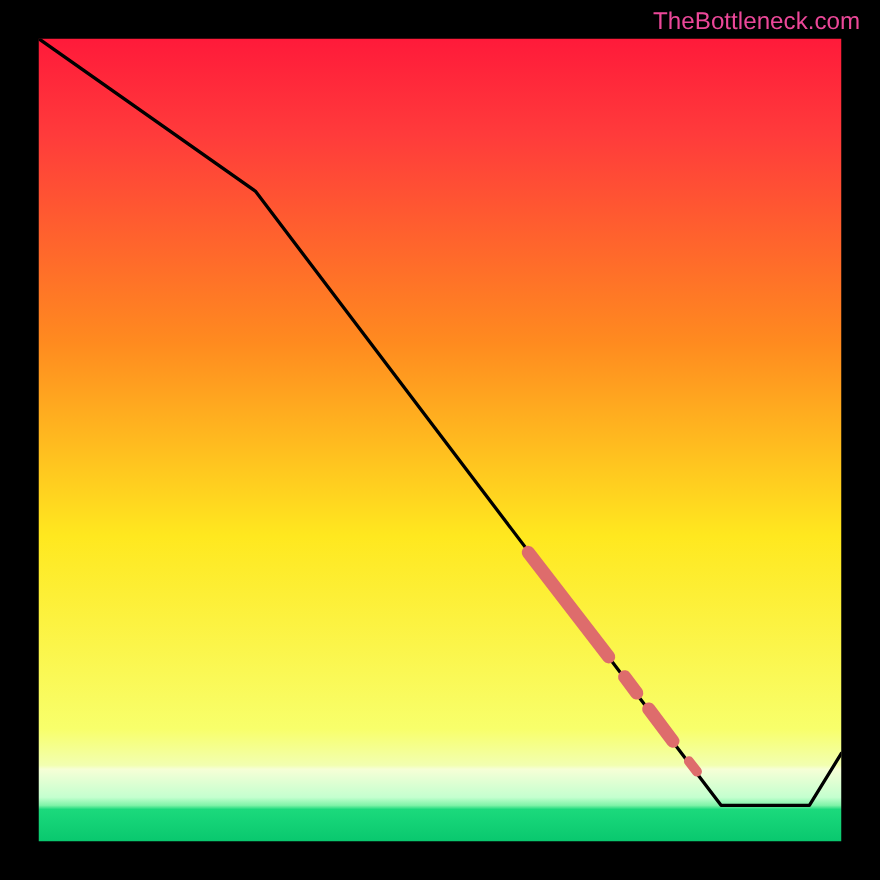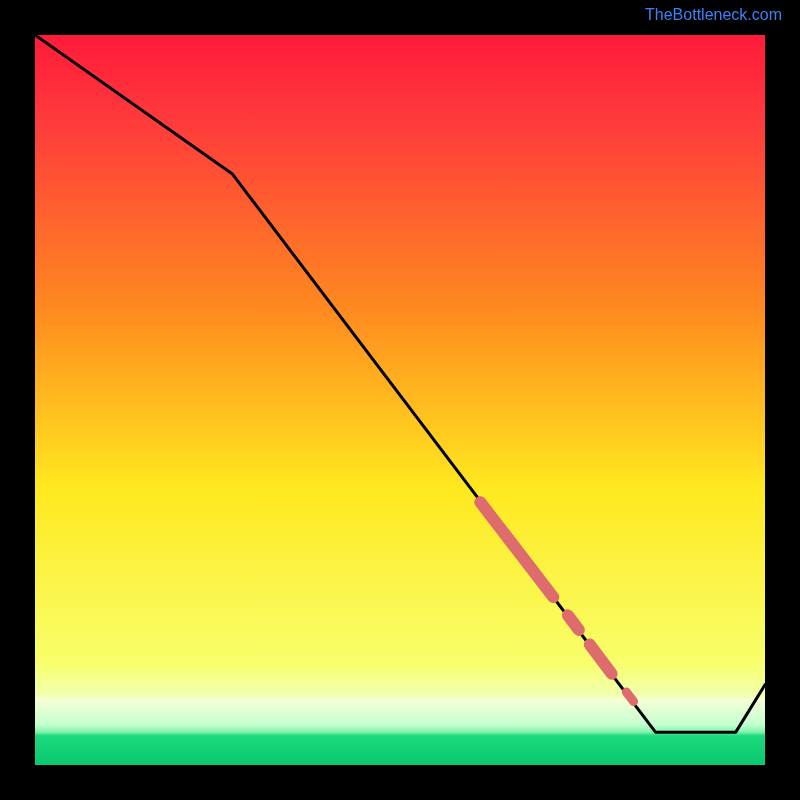--- a/index.html
+++ b/index.html
@@ -8,22 +8,22 @@
     width: 800px;
     height: 800px;
     background: #000;
     position: relative;
     font-family: Arial, sans-serif;
   }
   .watermark {
     position: absolute;
     top: 6px;
     right: 18px;
-    color: #3b82f6;
-    font-size: 16px;
+    color: #ec4899;
+    font-size: 22px;
     font-weight: 500;
     z-index: 10;
   }
   .plot-area {
     position: absolute;
     left: 35px;
     top: 35px;
     width: 730px;
     height: 730px;
   }

